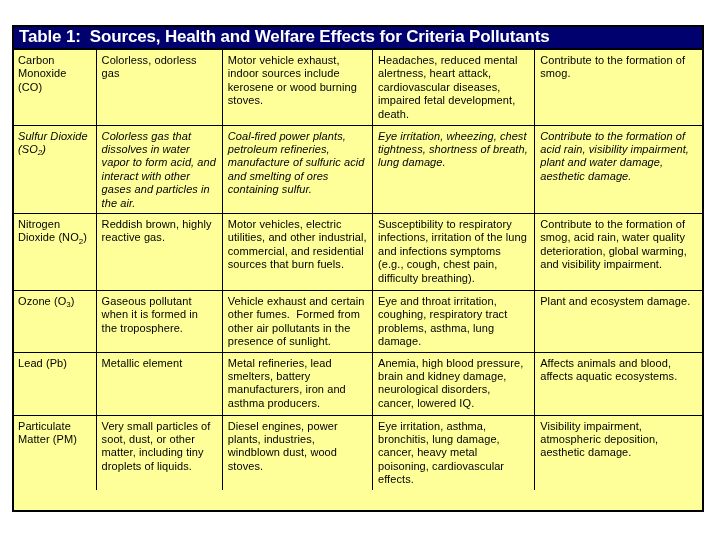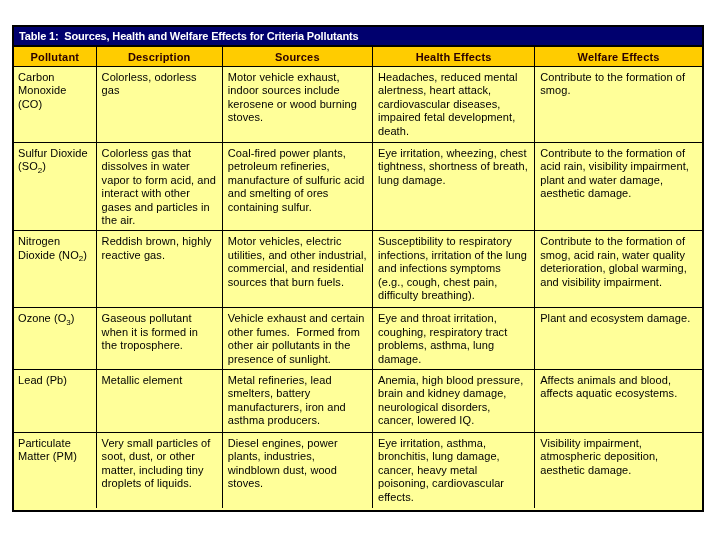--- a/index.html
+++ b/index.html
@@ -32,21 +32,21 @@
   table.pollutant-table {
     border-collapse: collapse;
     border-spacing: 0;
     width: 688px;
     table-layout: fixed;
   }
   tr.title-row td.table-title {
     background: #00006E;
     color: #FFFFFF;
     font-weight: bold;
-    font-size: 11px;
+    font-size: 17px;
     height: 17px;
     padding: 0 0 1px 5px;
     border-bottom: 2px solid #000000;
     vertical-align: middle;
     white-space: pre;
     letter-spacing: -0.16px;
     text-align: left;
   }
   tr.header-row th {
     background: #FFCC00;
@@ -97,27 +97,20 @@
           <col style="width: 82px;">
           <col style="width: 126px;">
           <col style="width: 150px;">
           <col style="width: 162px;">
           <col style="width: 167px;">
         </colgroup>
       <tbody>
         <tr class="title-row">
           <td class="table-title" colspan="5">Table 1:  Sources, Health and Welfare Effects for Criteria Pollutants</td>
         </tr>
-        <tr class="header-row">
-            <th>Pollutant</th>
-            <th>Description</th>
-            <th>Sources</th>
-            <th>Health Effects</th>
-            <th>Welfare Effects</th>
-          </tr>
       <tr class="data-row" style="height: 76px;">
             <td>
               <span class="cell-line">Carbon</span>
               <span class="cell-line">Monoxide</span>
               <span class="cell-line">(CO)</span>
             </td>
             <td>
               <span class="cell-line">Colorless, odorless</span>
               <span class="cell-line">gas</span>
             </td>
@@ -132,21 +125,21 @@
               <span class="cell-line">alertness, heart attack,</span>
               <span class="cell-line">cardiovascular diseases,</span>
               <span class="cell-line">impaired fetal development,</span>
               <span class="cell-line">death.</span>
             </td>
             <td>
               <span class="cell-line">Contribute to the formation of</span>
               <span class="cell-line">smog.</span>
             </td>
           </tr>
-          <tr class="data-row" style="height: 64px;">
+          <tr class="data-row" style="height: 64px; font-style: italic;">
             <td>
               <span class="cell-line">Sulfur Dioxide</span>
               <span class="cell-line">(SO<sub class="formula-subscript">2</sub>)</span>
             </td>
             <td>
               <span class="cell-line">Colorless gas that</span>
               <span class="cell-line">dissolves in water</span>
               <span class="cell-line">vapor to form acid, and</span>
               <span class="cell-line">interact with other</span>
               <span class="cell-line">gases and particles in</span>

